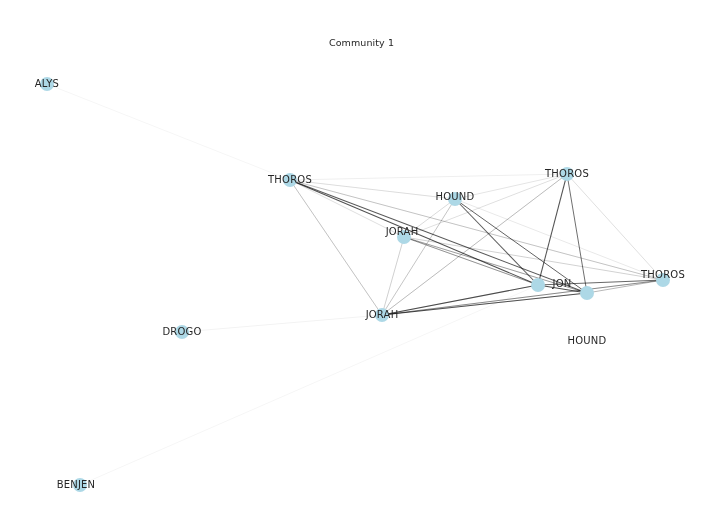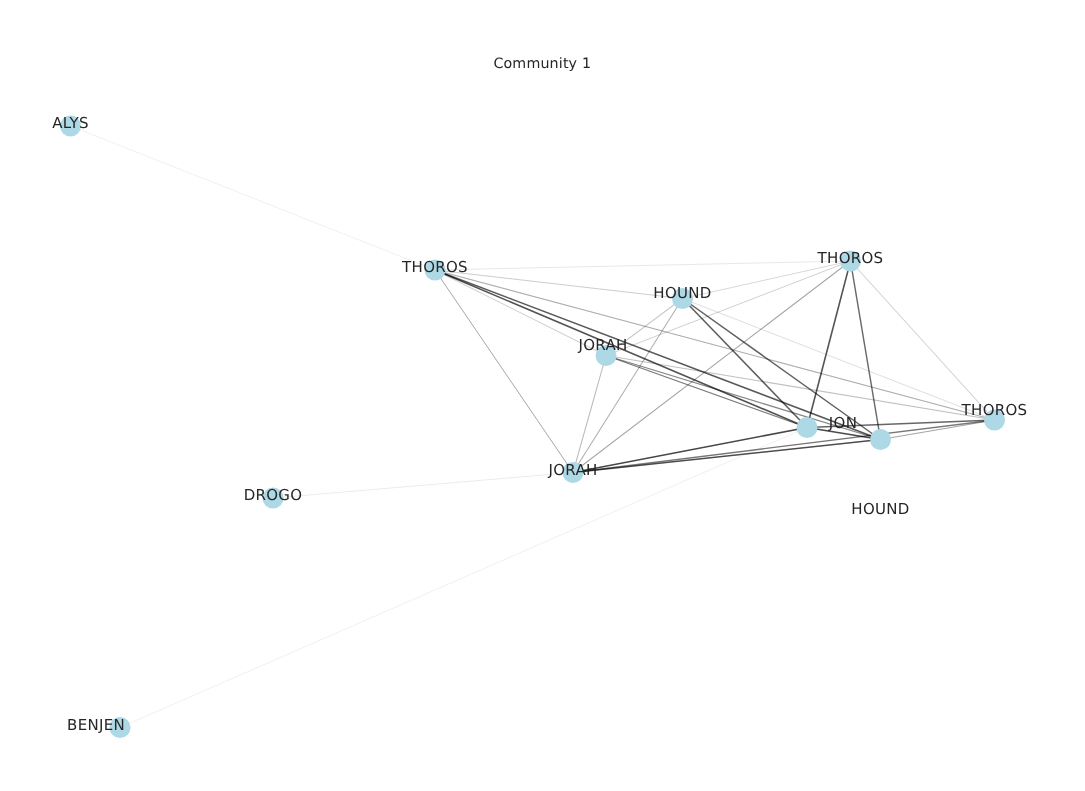--- a/index.html
+++ b/index.html
@@ -119,16 +119,16 @@
       <div class="node-label" style="left: 47px; top: 83px;">ALYS</div>
       <div class="node-label" style="left: 290px; top: 179px;">THOROS</div>
       <div class="node-label" style="left: 455px; top: 196px;">HOUND</div>
       <div class="node-label" style="left: 567px; top: 173px;">THOROS</div>
       <div class="node-label" style="left: 402px; top: 231px;">JORAH</div>
       <div class="node-label" style="left: 663px; top: 274px;">THOROS</div>
       <div class="node-label" style="left: 538px; top: 283px; padding-left: 48px;">JON</div>
       <div class="node-label" style="left: 587px; top: 292px; margin-top: 48px;">HOUND</div>
       <div class="node-label" style="left: 382px; top: 314px;">JORAH</div>
       <div class="node-label" style="left: 182px; top: 331px;">DROGO</div>
-      <div class="node-label" style="left: 64px; top: 484px;">BENJEN</div>
+      <div class="node-label" style="left: 76px; top: 484px;">BENJEN</div>
     </div>
 
 </div>
 
 </body></html>

